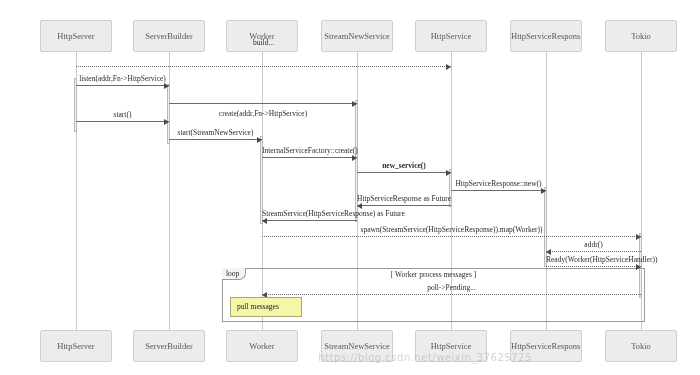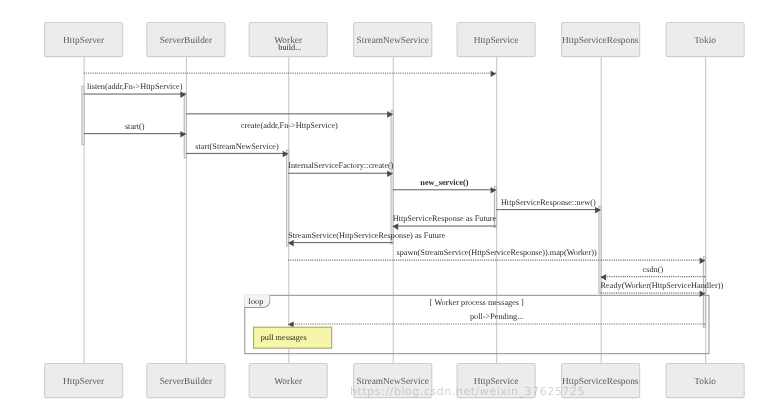--- a/index.html
+++ b/index.html
@@ -201,21 +201,21 @@
       <div class="msg-head left" style="top: 202.5px; left: 357px;"></div>
       <div class="msg-label" style="left: 357px; width: 94px; top: 194px;">HttpServiceResponse as Future</div>
       <div class="msg-line" style="left: 262px; top: 220px; width: 95px;"></div>
       <div class="msg-head left" style="top: 217.5px; left: 262px;"></div>
       <div class="msg-label" style="left: 262px; width: 95px; top: 209px;">StreamService(HttpServiceResponse) as Future</div>
       <div class="msg-line dashed" style="left: 262px; top: 236px; width: 379px;"></div>
       <div class="msg-head right" style="top: 233.5px; left: 636px;"></div>
       <div class="msg-label" style="left: 262px; width: 379px; top: 225px;">spawn(StreamService(HttpServiceResponse)).map(Worker))</div>
       <div class="msg-line dashed" style="left: 546px; top: 251px; width: 95px;"></div>
       <div class="msg-head left" style="top: 248.5px; left: 546px;"></div>
-      <div class="msg-label" style="left: 546px; width: 95px; top: 240px;">csdn()</div>
+      <div class="msg-label" style="left: 546px; width: 95px; top: 240px;">addr()</div>
       <div class="msg-line dashed" style="left: 546px; top: 266px; width: 95px;"></div>
       <div class="msg-head right" style="top: 263.5px; left: 636px;"></div>
       <div class="msg-label" style="left: 546px; width: 95px; top: 255px;">Ready(Worker(HttpServiceHandler))</div>
       <div class="msg-line dashed" style="left: 262px; top: 294px; width: 379px;"></div>
       <div class="msg-head left" style="top: 291.5px; left: 262px;"></div>
       <div class="msg-label" style="left: 262px; width: 379px; top: 283px;">poll-&gt;Pending...</div>
     </div>
 
   <div id="note-container">
       <div class="note" style="left: 230px; top: 297px; width: 72px; height: 20px;">pull messages</div>

